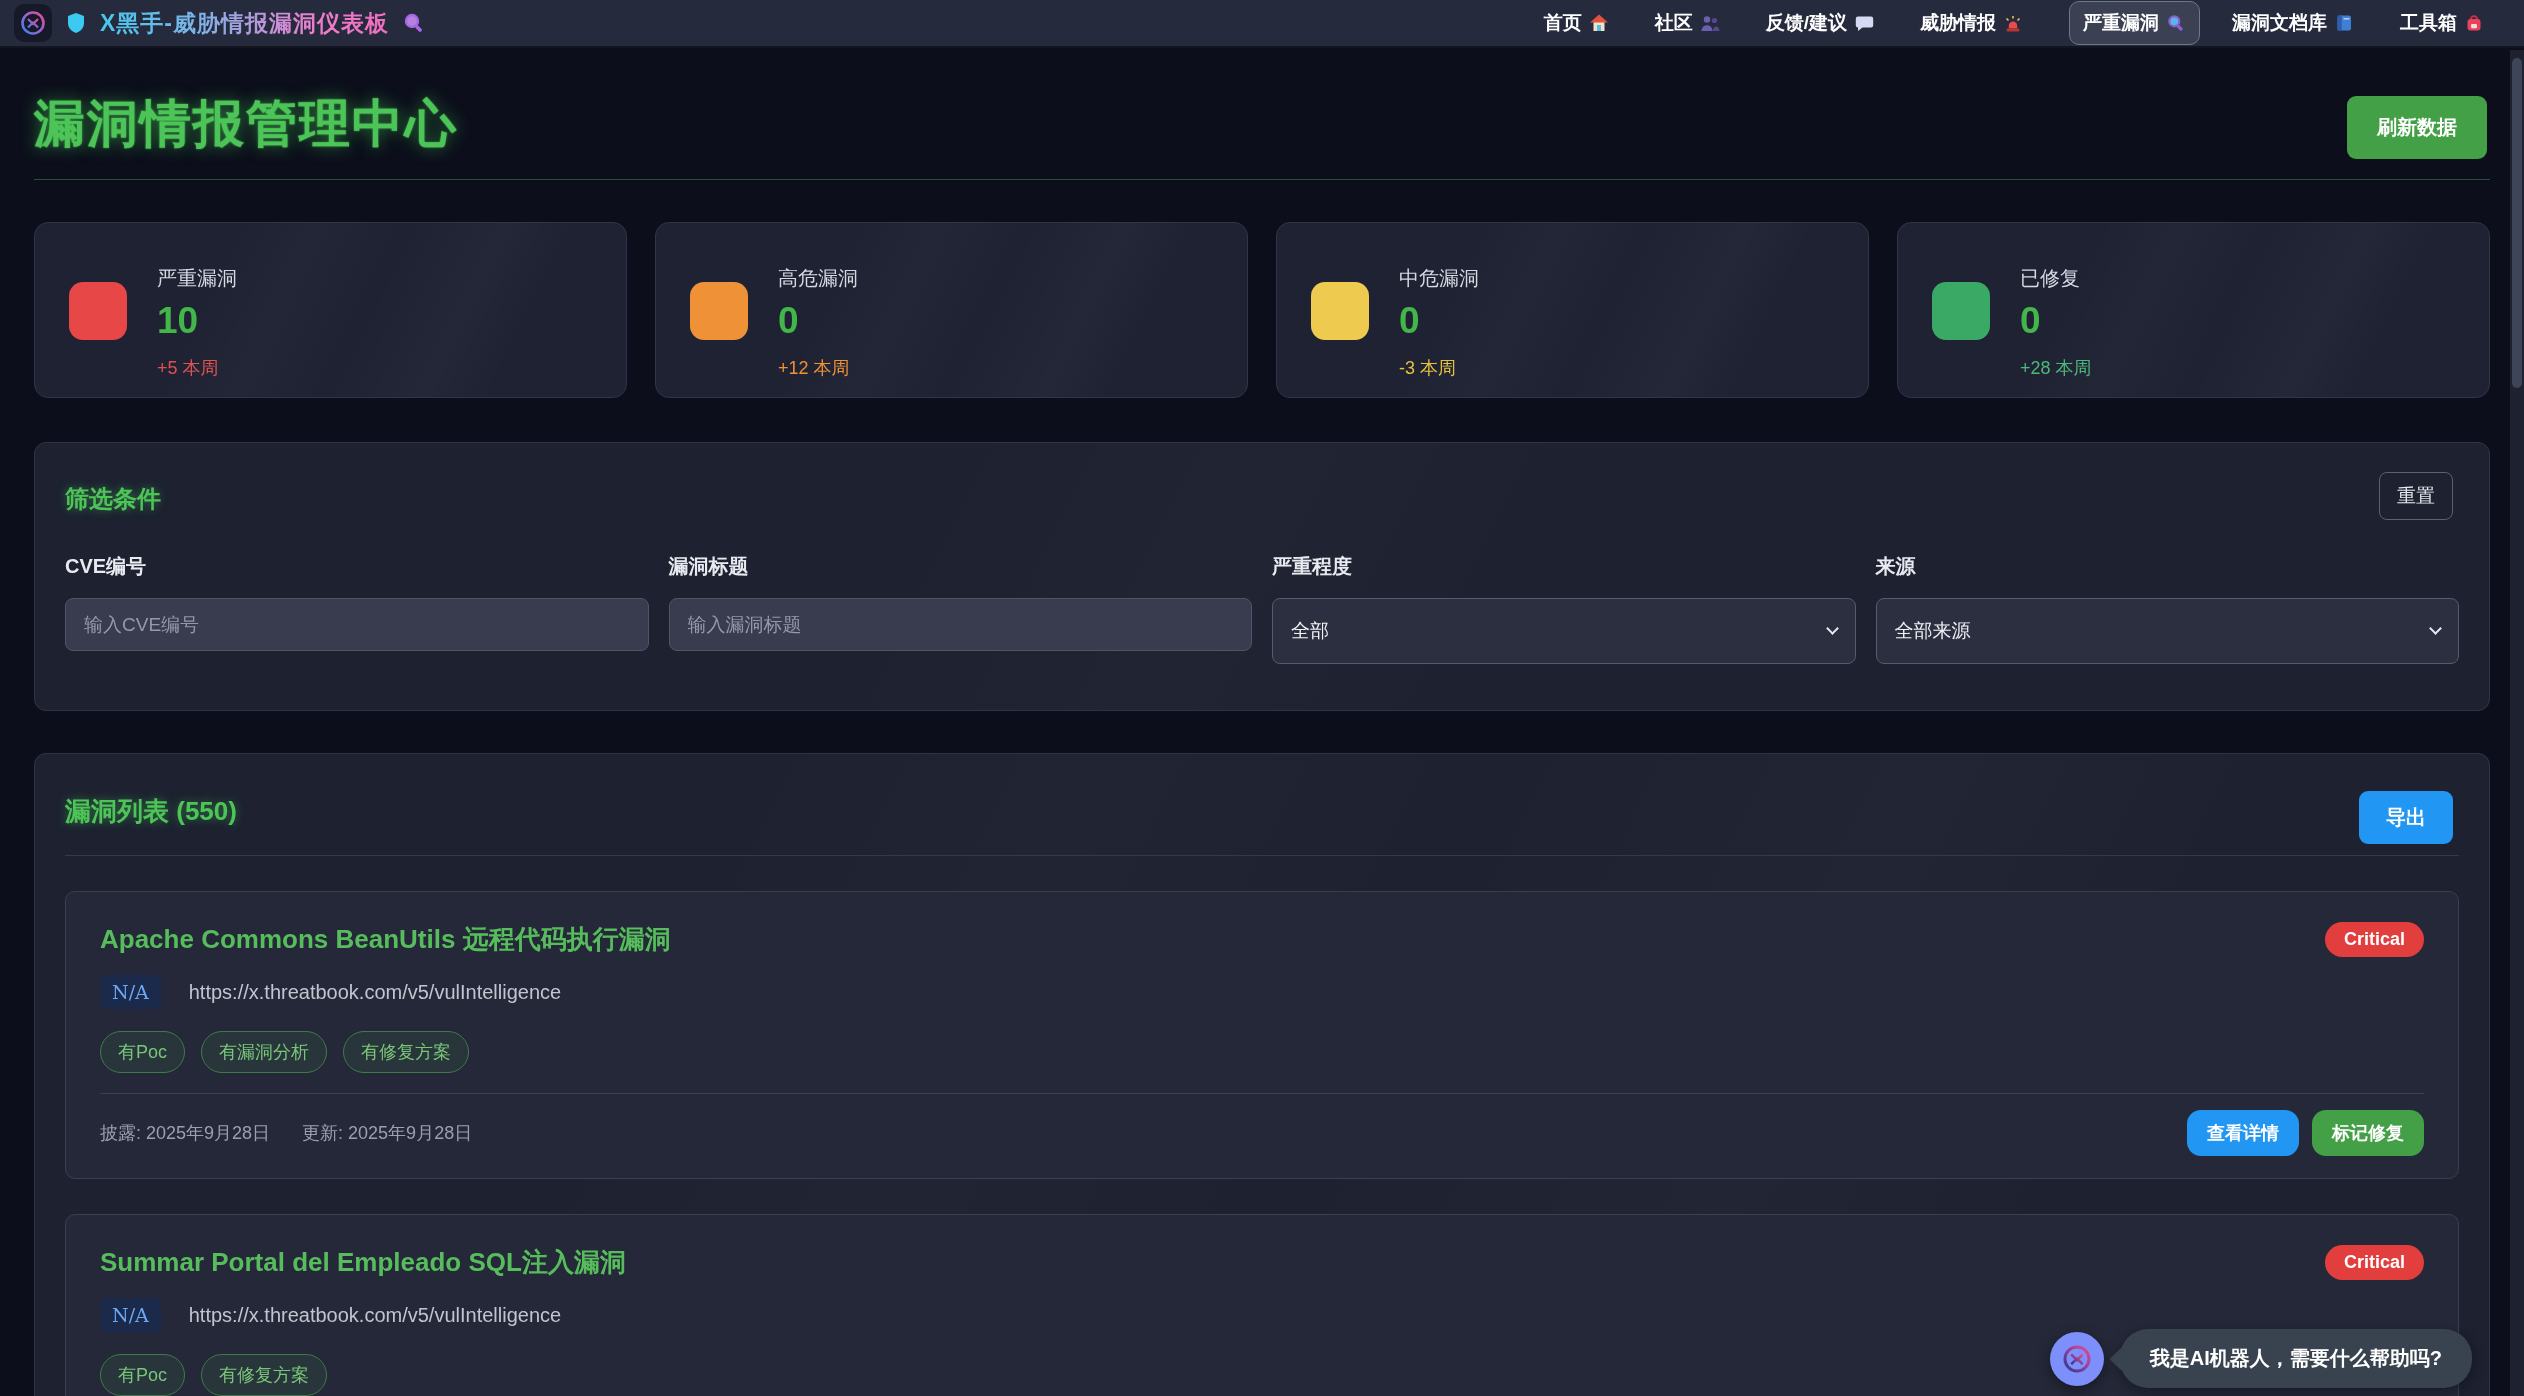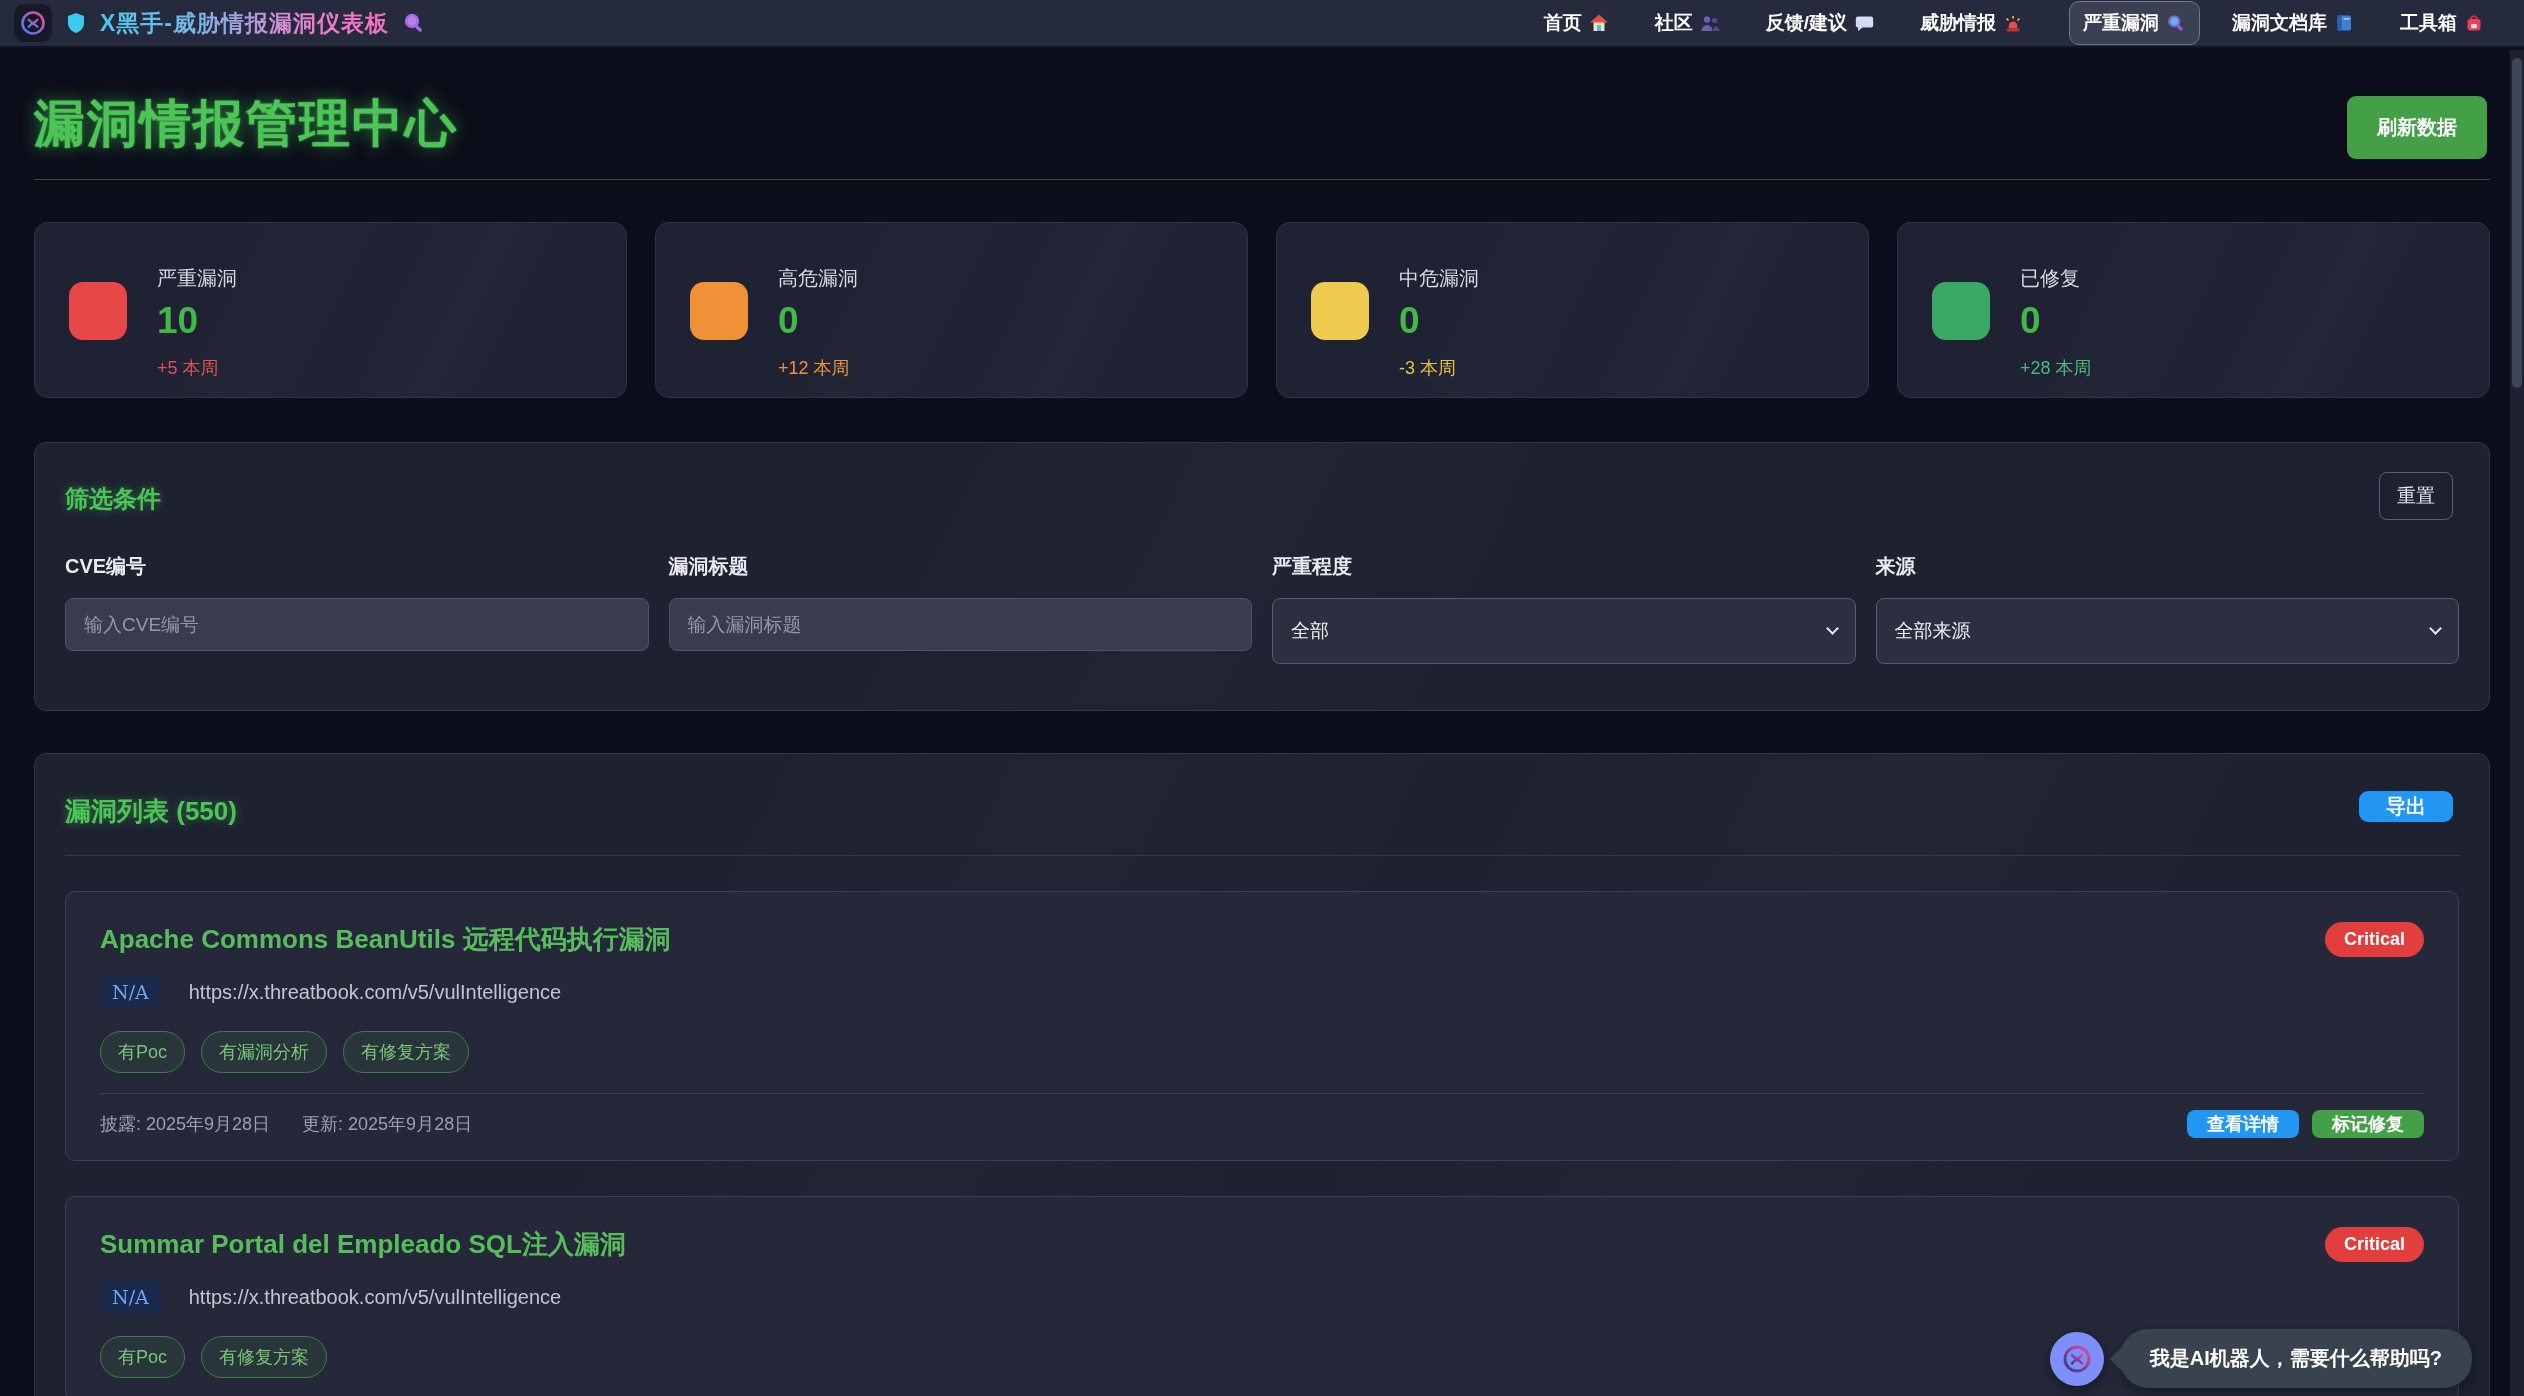--- a/index.html
+++ b/index.html
@@ -102,21 +102,21 @@
     position:relative; padding:40px 30px 60px 30px;
     background-image:linear-gradient(116deg, transparent 25%, rgba(255,255,255,.015) 38%, transparent 52%, rgba(255,255,255,.018) 68%, transparent 80%);
   }
   .list-title {
     font-size:26px; font-weight:bold; color:#4dc457;
     text-shadow:0 0 10px rgba(77,220,90,.45);
   }
   .export-btn {
     position:absolute; top:37px; right:36px;
     background:#2196f3; border:none; border-radius:9px; color:#fff;
-    font-size:20px; font-weight:bold; padding:2px 27px; cursor:pointer; font-family:inherit;
+    font-size:20px; font-weight:bold; padding:13px 27px; cursor:pointer; font-family:inherit;
   }
   .list-divider { height:1px; background:#343a4c; margin-top:26px; }
   .vuln-item {
     margin-top:35px; background:#242838; border:1px solid #3a4054; border-radius:10px;
     position:relative; padding:30px 34px 22px 34px;
   }
   .vuln-title { font-size:26px; font-weight:bold; color:#57bd5c; }
   .vuln-meta { display:flex; align-items:center; gap:28px; margin-top:18px; }
   .cve-badge {
     background:#1b2a4a; color:#6aa9f8; font-family:"DejaVu Serif",serif;
@@ -126,22 +126,22 @@
   .tags-row { display:flex; gap:16px; margin-top:22px; }
   .tag {
     border:1px solid #3f7a48; background:rgba(70,160,80,.12); color:#79c579;
     font-size:18px; padding:8px 17px; border-radius:999px;
   }
   .vuln-divider { height:1px; background:#3a4050; margin-top:20px; }
   .vuln-footer { display:flex; align-items:center; margin-top:16px; }
   .vuln-dates { display:flex; gap:32px; font-size:18px; color:#9aa0b0; }
   .vuln-actions { margin-left:auto; display:flex; gap:13px; }
   .detail-btn, .fix-btn {
-    border:none; border-radius:8px; color:#fff; font-size:18px; font-weight:bold;
-    padding:2px 20px; cursor:pointer; font-family:inherit;
+    border:none; border-radius:14px; color:#fff; font-size:18px; font-weight:bold;
+    padding:11px 20px; cursor:pointer; font-family:inherit;
   }
   .detail-btn { background:#2196f3; }
   .fix-btn { background:#43a047; }
   .severity-badge {
     position:absolute; top:30px; right:34px; color:#fff; font-size:18px; font-weight:bold;
     padding:7px 19px; border-radius:999px;
   }
   
   .chatbot { position:absolute; right:52px; bottom:8px; display:flex; align-items:center; gap:16px; }
   .bot-avatar {

